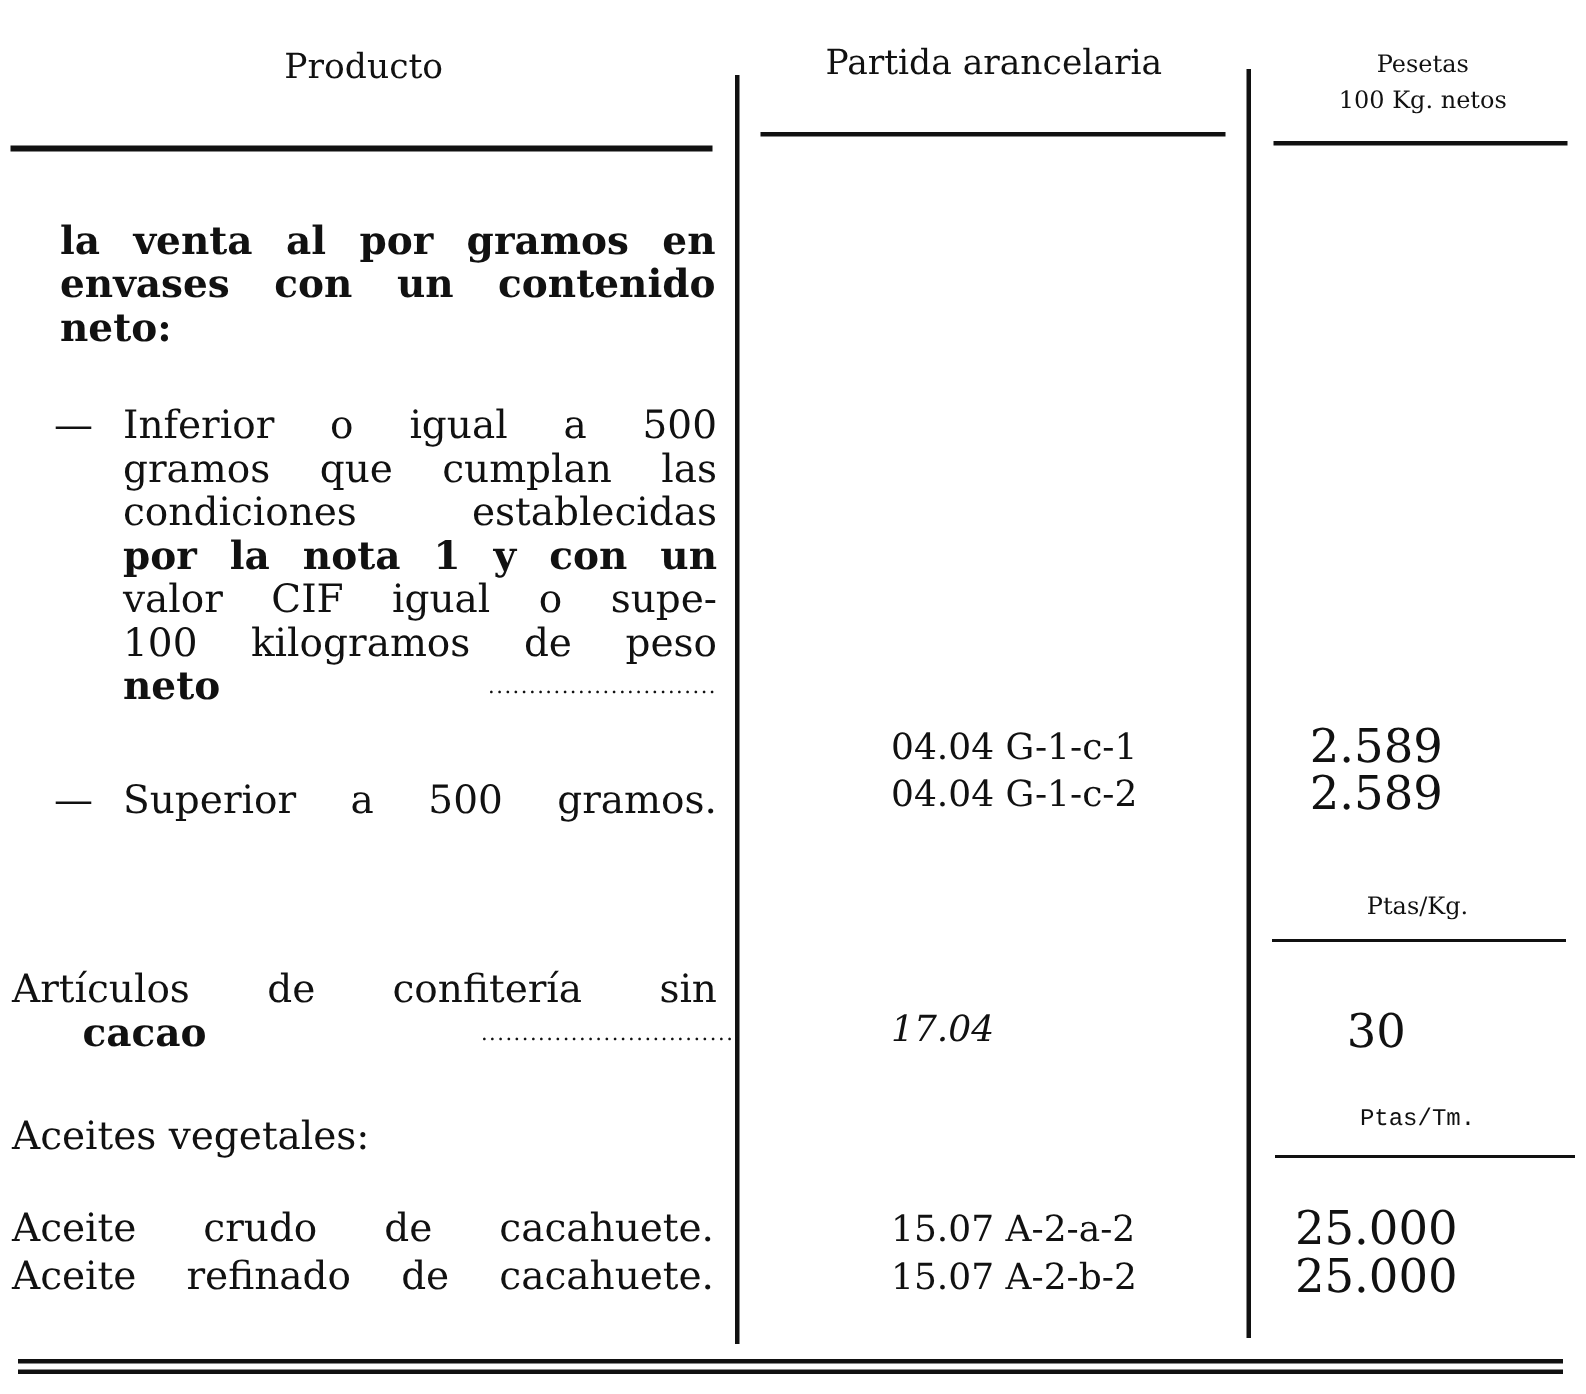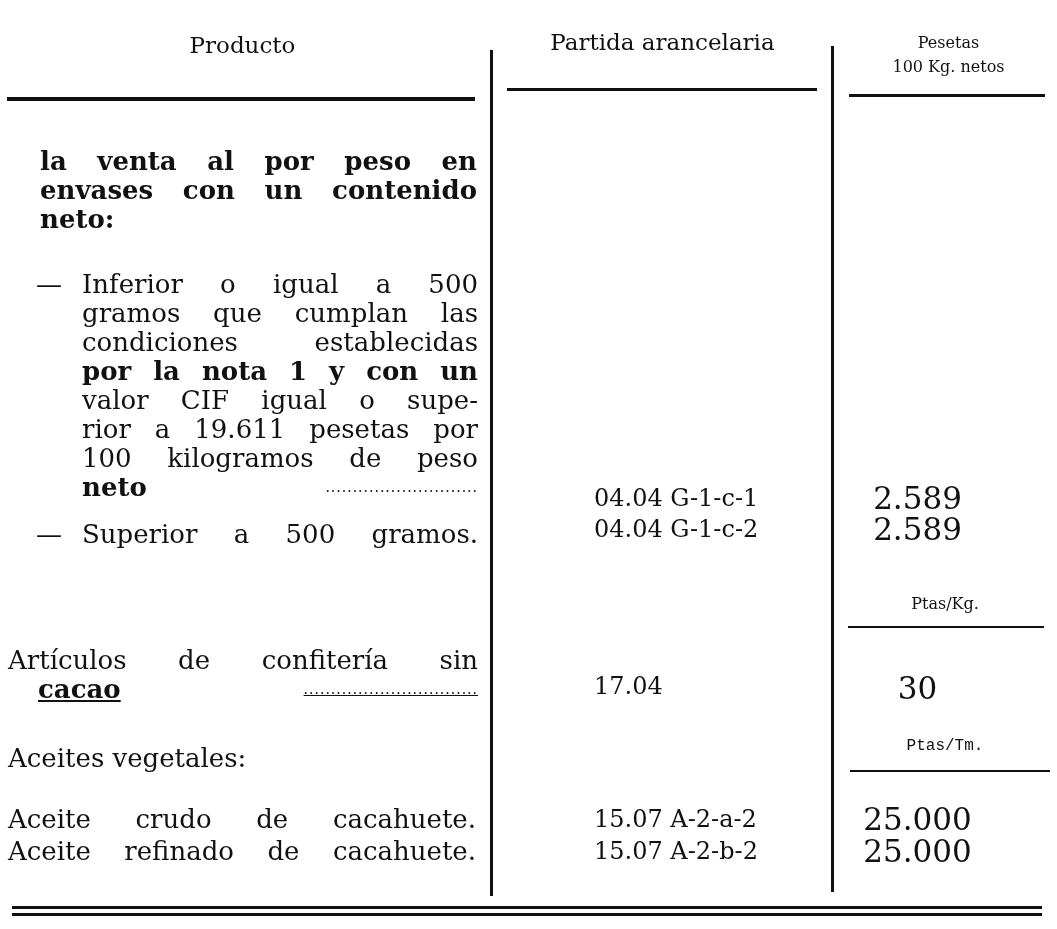--- a/index.html
+++ b/index.html
@@ -74,33 +74,32 @@
 <div class="abs hdr-small" style="left:840px; top:55px; width:217px;">100 Kg. netos</div>
 
 <div class="rule" style="left:7px; top:97px; width:468px; height:4px;"></div>
 <div class="rule" style="left:507px; top:88px; width:310px; height:3px;"></div>
 <div class="rule" style="left:849px; top:94px; width:196px; height:3px;"></div>
 
 <div class="vline" style="left:490px; top:50px; height:846px;"></div>
 <div class="vline" style="left:831px; top:46px; height:846px;"></div>
 
 <div class="abs txt bold" style="left:40px; top:147px; width:437px;">
-  <span class="just">la venta al por peso en</span>
+  <span class="just">la venta al por gramos en</span>
   <span class="just">envases con un contenido</span>
   <span>neto:</span>
 </div>
 
 <div class="abs txt" style="left:36px; top:270px;">—</div>
 <div class="abs txt" style="left:82px; top:270px; width:396px;">
   <span class="just">Inferior o igual a 500</span>
   <span class="just">gramos que cumplan las</span>
   <span class="just">condiciones establecidas</span>
   <span class="just bold">por la nota 1 y con un</span>
   <span class="just">valor CIF igual o supe-</span>
-  <span class="just">rior a 19.611 pesetas por</span>
   <span class="just">100 kilogramos de peso</span>
   <span style="display:flex; width:100%;align-items:center;">
     <span class="bold">neto</span>
     <span class="leader" style="flex:1; margin-left:14px; font-size:14px; text-align:right;">............................</span>
   </span>
 </div>
 <div class="abs cell-code" style="left:594px; top:484px;">04.04 G-1-c-1</div>
 <div class="abs cell-right" style="left:840px; top:484px; width:155px;">2.589</div>
 
 <div class="abs txt" style="left:36px; top:520px;">—</div>
@@ -108,26 +107,26 @@
   <span class="just">Superior a 500 gramos.</span>
 </div>
 <div class="abs cell-code" style="left:594px; top:515px;">04.04 G-1-c-2</div>
 <div class="abs cell-right" style="left:840px; top:515px; width:155px;">2.589</div>
 
 <div class="abs hdr-small" style="left:850px; top:592px; width:190px;">Ptas/Kg.</div>
 <div class="rule" style="left:848px; top:626px; width:196px; height:2px;"></div>
 
 <div class="abs txt" style="left:8px; top:646px; width:470px;">
   <span class="just">Artículos de confitería sin</span>
-  <span style="display:flex; width:440px; margin-left:30px;text-decoration:underline;">
+  <span style="display:flex; width:440px; margin-left:47px;">
     <span class="bold">cacao</span>
     <span class="leader" style="flex:1; margin-left:14px; font-size:14px; text-align:right;">................................</span>
   </span>
 </div>
-<div class="abs cell-code" style="left:594px; top:672px;">17.04</div>
+<div class="abs cell-code" style="left:594px; top:672px;font-style:italic;">17.04</div>
 <div class="abs cell-right" style="left:840px; top:674px; width:155px;">30</div>
 
 <div class="abs txt" style="left:8px; top:744px;">Aceites vegetales:</div>
 <div class="abs hdr-small" style="left:850px; top:735px; width:190px;font-family:Liberation Mono, monospace;">Ptas/Tm.</div>
 <div class="rule" style="left:850px; top:770px; width:200px; height:2px;"></div>
 
 <div class="abs txt" style="left:8px; top:805px; width:468px;">
   <span class="just">Aceite crudo de cacahuete.</span>
 </div>
 <div class="abs cell-code" style="left:594px; top:805px;">15.07 A-2-a-2</div>

